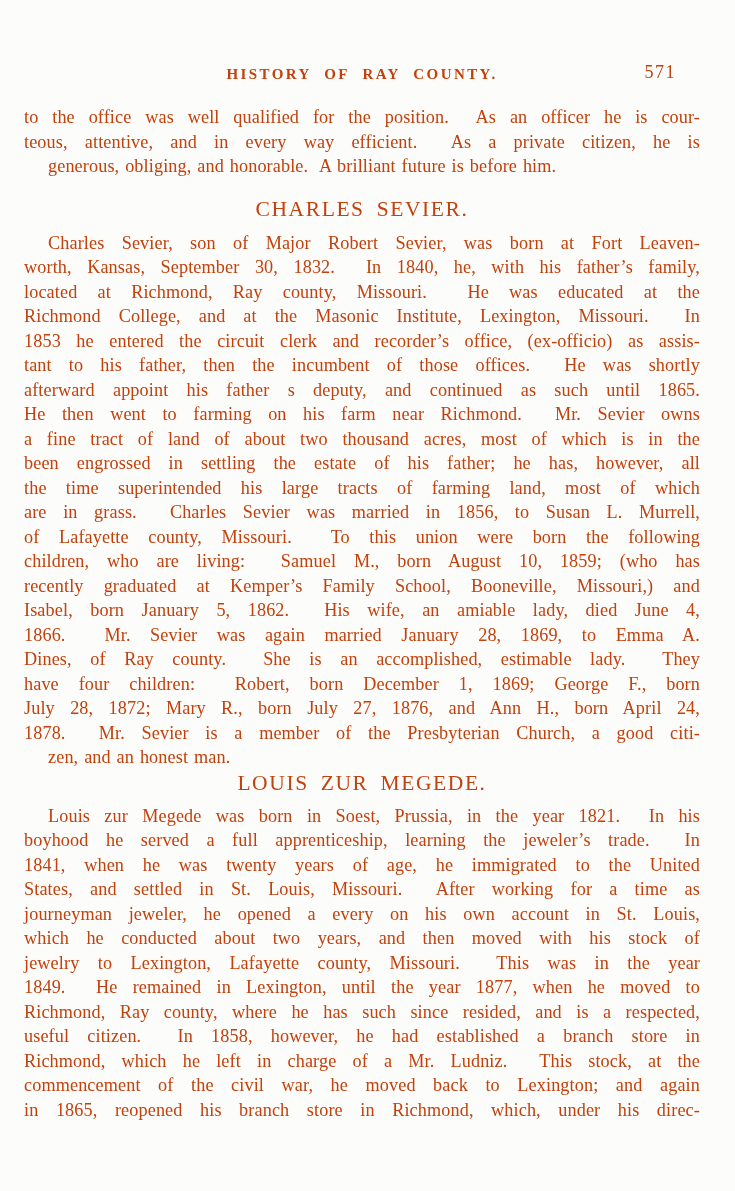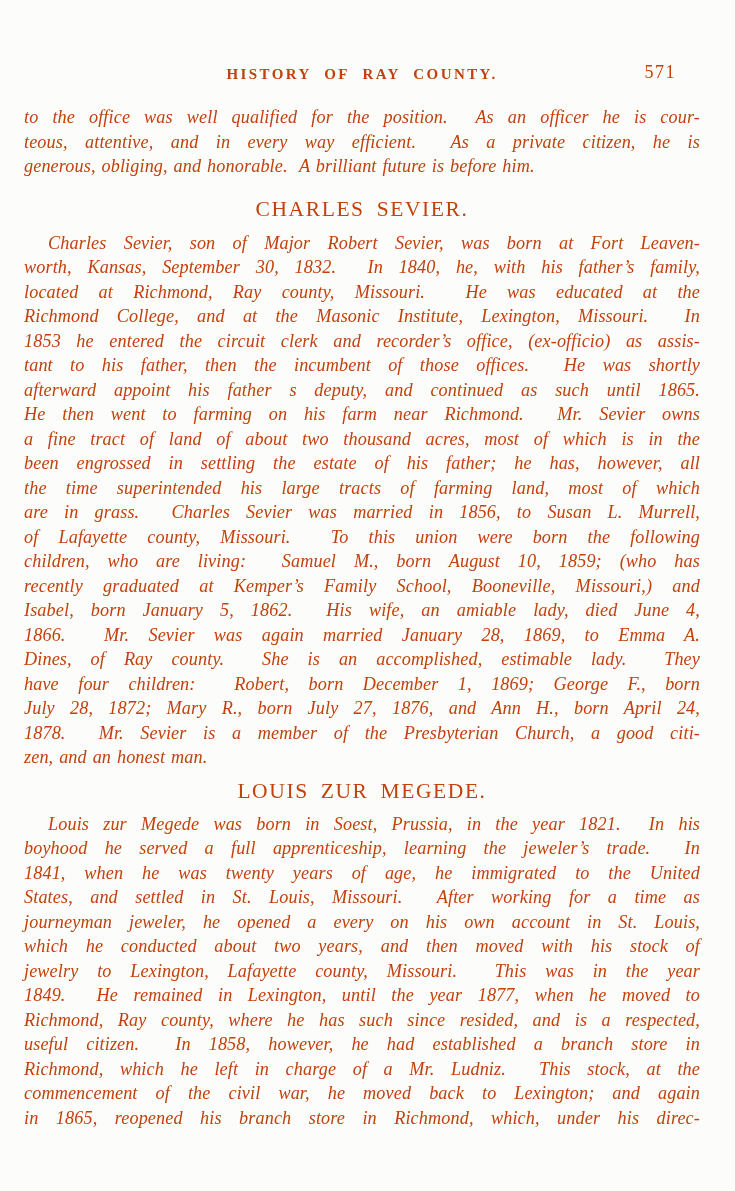--- a/index.html
+++ b/index.html
@@ -53,39 +53,39 @@
     padding: 0;
   }
   .line {
     font-size: 18.2px;
     line-height: 24.5px;
     letter-spacing: 0.12px;
     word-spacing: 1.2px;
     text-align: justify;
     text-align-last: justify;
     white-space: normal;
-    font-style: italic;
   }
   .left-last .line:last-child {
     text-align-last: left;
+    margin-left: 24px;
   }
   .indent-first .line:first-child {
     text-indent: 24px;
   }
   .section-heading {
     margin: 0;
     text-align: center;
     font-size: 21.5px;
     font-weight: normal;
     letter-spacing: 1.6px;
     word-spacing: 5px;
     line-height: 27px;
   }
   .heading-sevier { margin-top: 17px; margin-bottom: 8px; }
-  .heading-megede { margin-top: 8px; margin-bottom: 7px; }
+  .heading-megede { margin-bottom: 7px; }
 </style>
 </head>
 <body>
 
 <div class="page">
 
   <div class="running-head">
     <span class="rh-title">HISTORY OF RAY COUNTY.</span>
     <span class="rh-page">571</span>
   </div>

